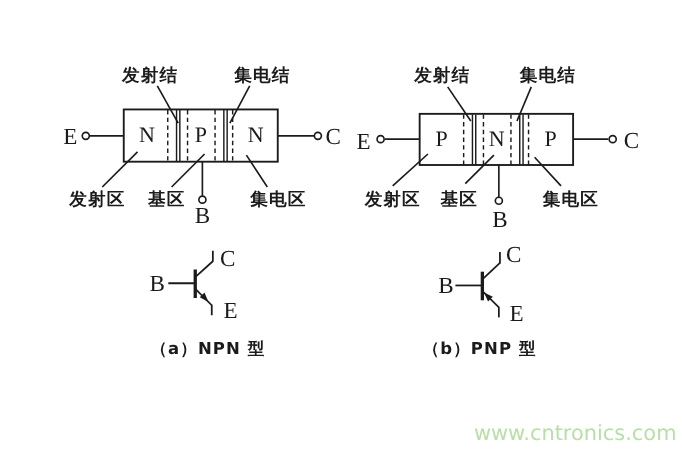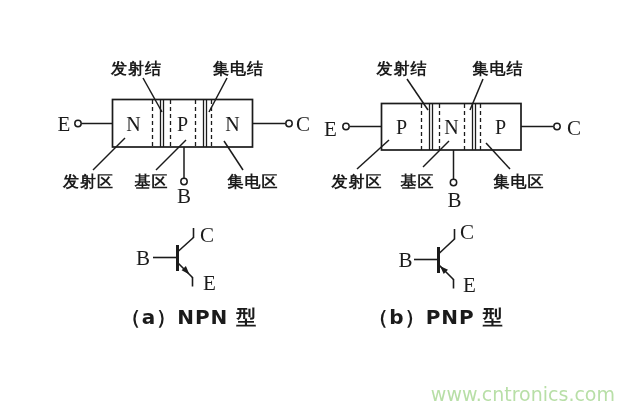--- a/index.html
+++ b/index.html
@@ -4,21 +4,21 @@
 <style>
   html,body{margin:0;padding:0;}
   body{width:620px;height:409px;background:#ffffff;position:relative;overflow:hidden;
        font-family:"DejaVu Sans",sans-serif;}
   .canvas{position:absolute;left:0;top:0;width:620px;height:409px;margin-left:12px;}
   svg.linework{position:absolute;left:0;top:0;}
   .pos{position:absolute;transform:translate(-50%,-50%);color:#1b1b1b;white-space:nowrap;}
   .cn{font-family:"DejaVu Sans",sans-serif;font-weight:bold;font-size:16px;letter-spacing:1px;}
   .letter{font-family:"Liberation Serif",serif;font-size:21px;}
   .region-letter{font-family:"Liberation Serif",serif;font-size:20px;}
-  .caption{font-family:"DejaVu Sans",sans-serif;font-weight:bold;font-size:20px;letter-spacing:1px;}
+  .caption{font-family:"DejaVu Sans",sans-serif;font-weight:bold;font-size:15px;letter-spacing:1px;}
   .watermark{position:absolute;right:17px;top:383px;font-size:19px;color:#b8dfa7;}
 </style>
 </head>
 <body>
 
 <div class="canvas">
 
   <svg class="linework" width="620" height="409" viewBox="0 0 620 409" stroke="#1b1b1b" fill="none" stroke-width="1.5">
 
     <g>

